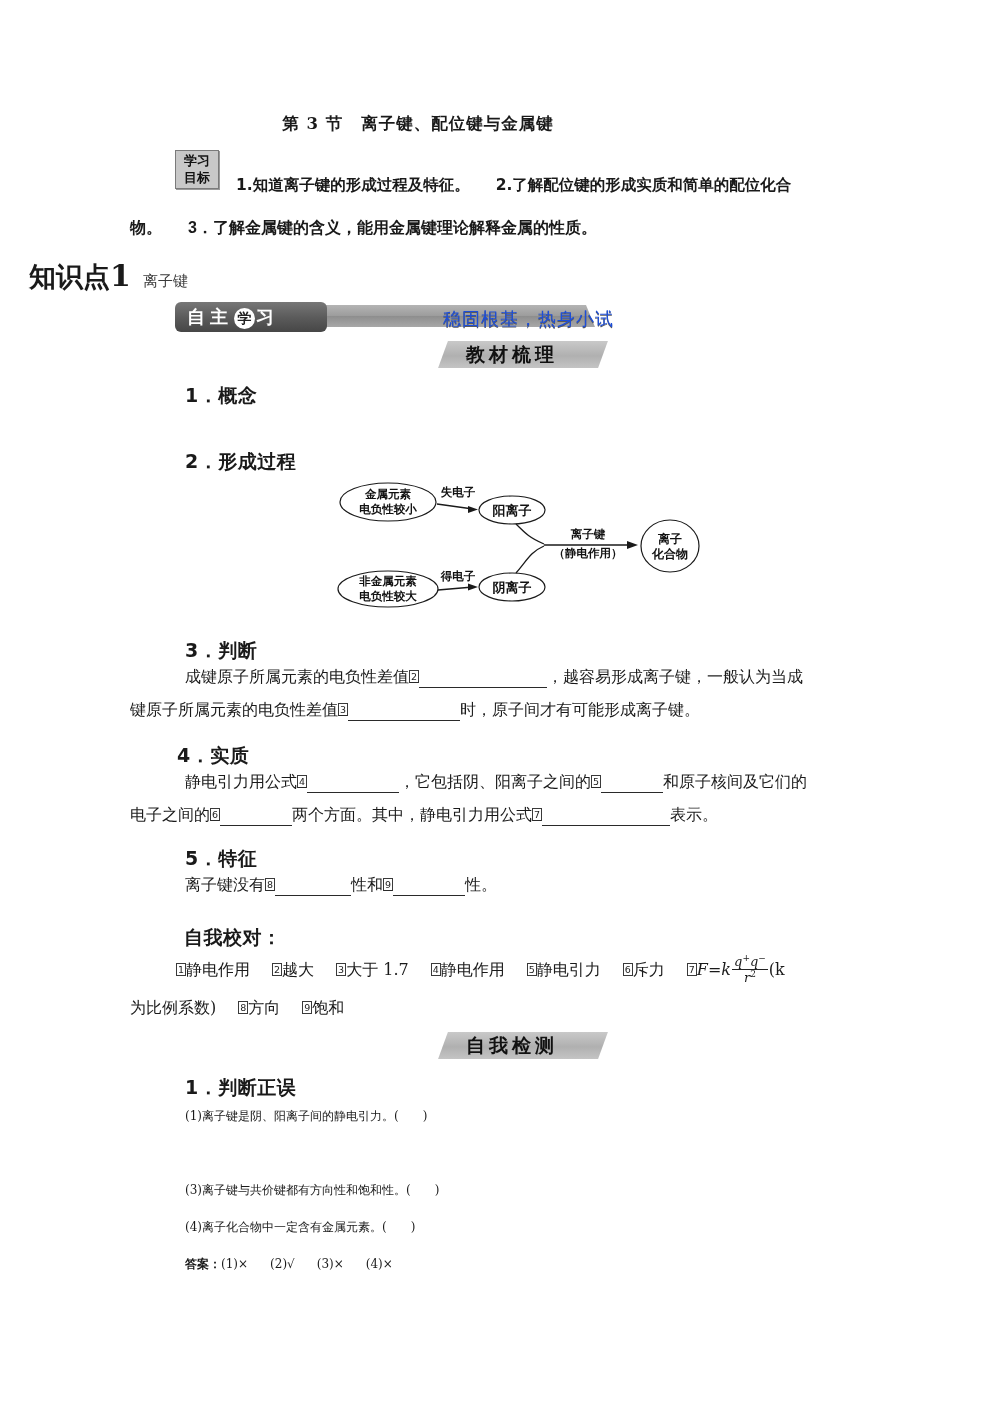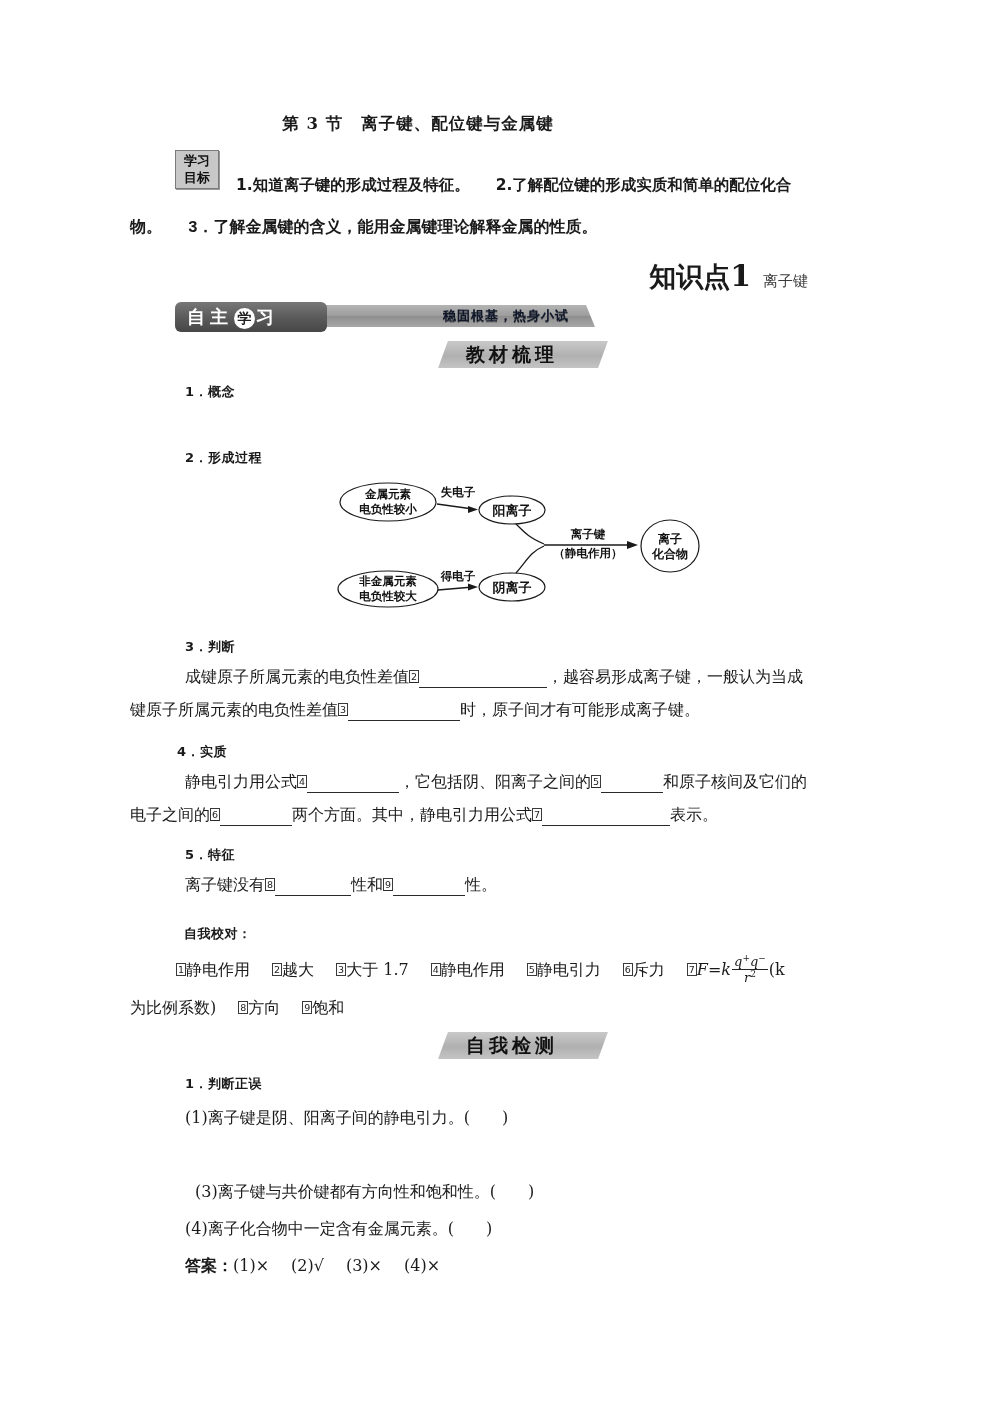--- a/index.html
+++ b/index.html
@@ -54,28 +54,28 @@
     font-weight:700;
     font-family:"DejaVu Sans","Liberation Sans",sans-serif;
     letter-spacing:0px;
     line-height:26px;
   }
   .obj-line2{
     position:absolute;left:130px;top:215px;
     width:790px;
     font-size:16px;
     font-weight:700;
-    font-family:Liberation Mono, monospace;
+    font-family:Liberation Sans, sans-serif;
     line-height:26px;
   }
   .obj-sp{display:inline-block;width:26px;}
 
   
   .kp{
-    position:absolute;left:0;top:258px;width:808px;text-align:right;
+    position:absolute;left:0;top:258px;width:808px;text-align:left;padding-left:29px;
   }
   .kp-main{
     font-size:27px;font-weight:800;
     font-family:"DejaVu Sans","Liberation Sans",sans-serif;
     letter-spacing:0px;
     vertical-align:baseline;
   }
   .kp-num{
     font-size:30px;font-weight:800;
     font-family:"DejaVu Serif","Liberation Serif",serif;
@@ -122,22 +122,22 @@
     border-radius:50%;
     background:#ffffff;color:#222;
     font-size:14px;font-weight:800;
     text-align:center;
     vertical-align:middle;
     letter-spacing:0;
     margin:0 1px;
   }
   .banner-right-txt{
     position:absolute;left:268px;top:5px;
-    color:#0f172a;
-    font-size:13px;font-weight:700;
+    color:#1d4ed8;
+    font-size:18px;font-weight:400;
     letter-spacing:1px;
     font-family:"DejaVu Sans","Liberation Sans",sans-serif;
     white-space:nowrap;
     text-shadow:0 1px 0 #5a5a5a;
   }
 
   
   .pgram{
     position:absolute;
     height:27px;
@@ -150,21 +150,21 @@
     font-size:19px;font-weight:800;
     letter-spacing:4px;
     color:#111111;
     font-family:"DejaVu Sans","Liberation Sans",sans-serif;
     white-space:nowrap;
   }
 
   
   .num-head{
     position:absolute;
-    font-size:13px;font-weight:700;
+    font-size:19px;font-weight:700;
     font-family:"DejaVu Sans","Liberation Sans",sans-serif;
     letter-spacing:0.5px;
     white-space:nowrap;
   }
   .body-line{
     position:absolute;
     font-size:16px;
     font-family:"DejaVu Serif","Liberation Serif",serif;
     white-space:nowrap;
     letter-spacing:0px;
@@ -215,21 +215,21 @@
     margin:0 1px;
   }
   .frac .top{display:block;border-bottom:1px solid #222;padding:0 2px;}
   .frac .bot{display:block;padding:0 2px;text-align:center;}
   sup.sm{font-size:9px;font-style:normal;vertical-align:super;}
   .ital{font-style:italic;}
 
   
   .tf-line{
     position:absolute;
-    font-size:16px;
+    font-size:12px;
     font-family:"DejaVu Serif","Liberation Serif",serif;
     white-space:nowrap;
   }
   .ans-head{
     font-weight:700;
     font-family:"DejaVu Sans","Liberation Sans",sans-serif;
   }
   .ansgap{display:inline-block;width:22px;}
 </style>
 </head>
@@ -347,20 +347,20 @@
 
   <div class="ansline" style="left:130px;top:998px;">
     <span>为比例系数)</span><span class="ansgap"></span><span class="bnum">8</span><span>方向</span><span class="ansgap"></span><span class="bnum">9</span><span>饱和</span>
   </div>
 
   <div class="pgram" style="left:443px;top:1032px;width:160px;"></div>
   <div class="pgram-txt" style="left:466px;top:1032px;">自我检测</div>
 
   <div class="num-head" style="left:185px;top:1075px;">1．判断正误</div>
   <div class="tf-line" style="left:185px;top:1108px;">(1)离子键是阴、阳离子间的静电引力。(　　)</div>
-  <div class="tf-line" style="left:195px;top:1182px;">(3)离子键与共价键都有方向性和饱和性。(　　)</div>
+  <div class="tf-line" style="left:185px;top:1182px;">(3)离子键与共价键都有方向性和饱和性。(　　)</div>
   <div class="tf-line" style="left:185px;top:1219px;">(4)离子化合物中一定含有金属元素。(　　)</div>
 
   <div class="tf-line" style="left:185px;top:1256px;">
     <span class="ans-head">答案：</span><span>(1)×</span><span class="ansgap"></span><span>(2)√</span><span class="ansgap"></span><span>(3)×</span><span class="ansgap"></span><span>(4)×</span>
   </div>
 
 </div>
 
 </body></html>

